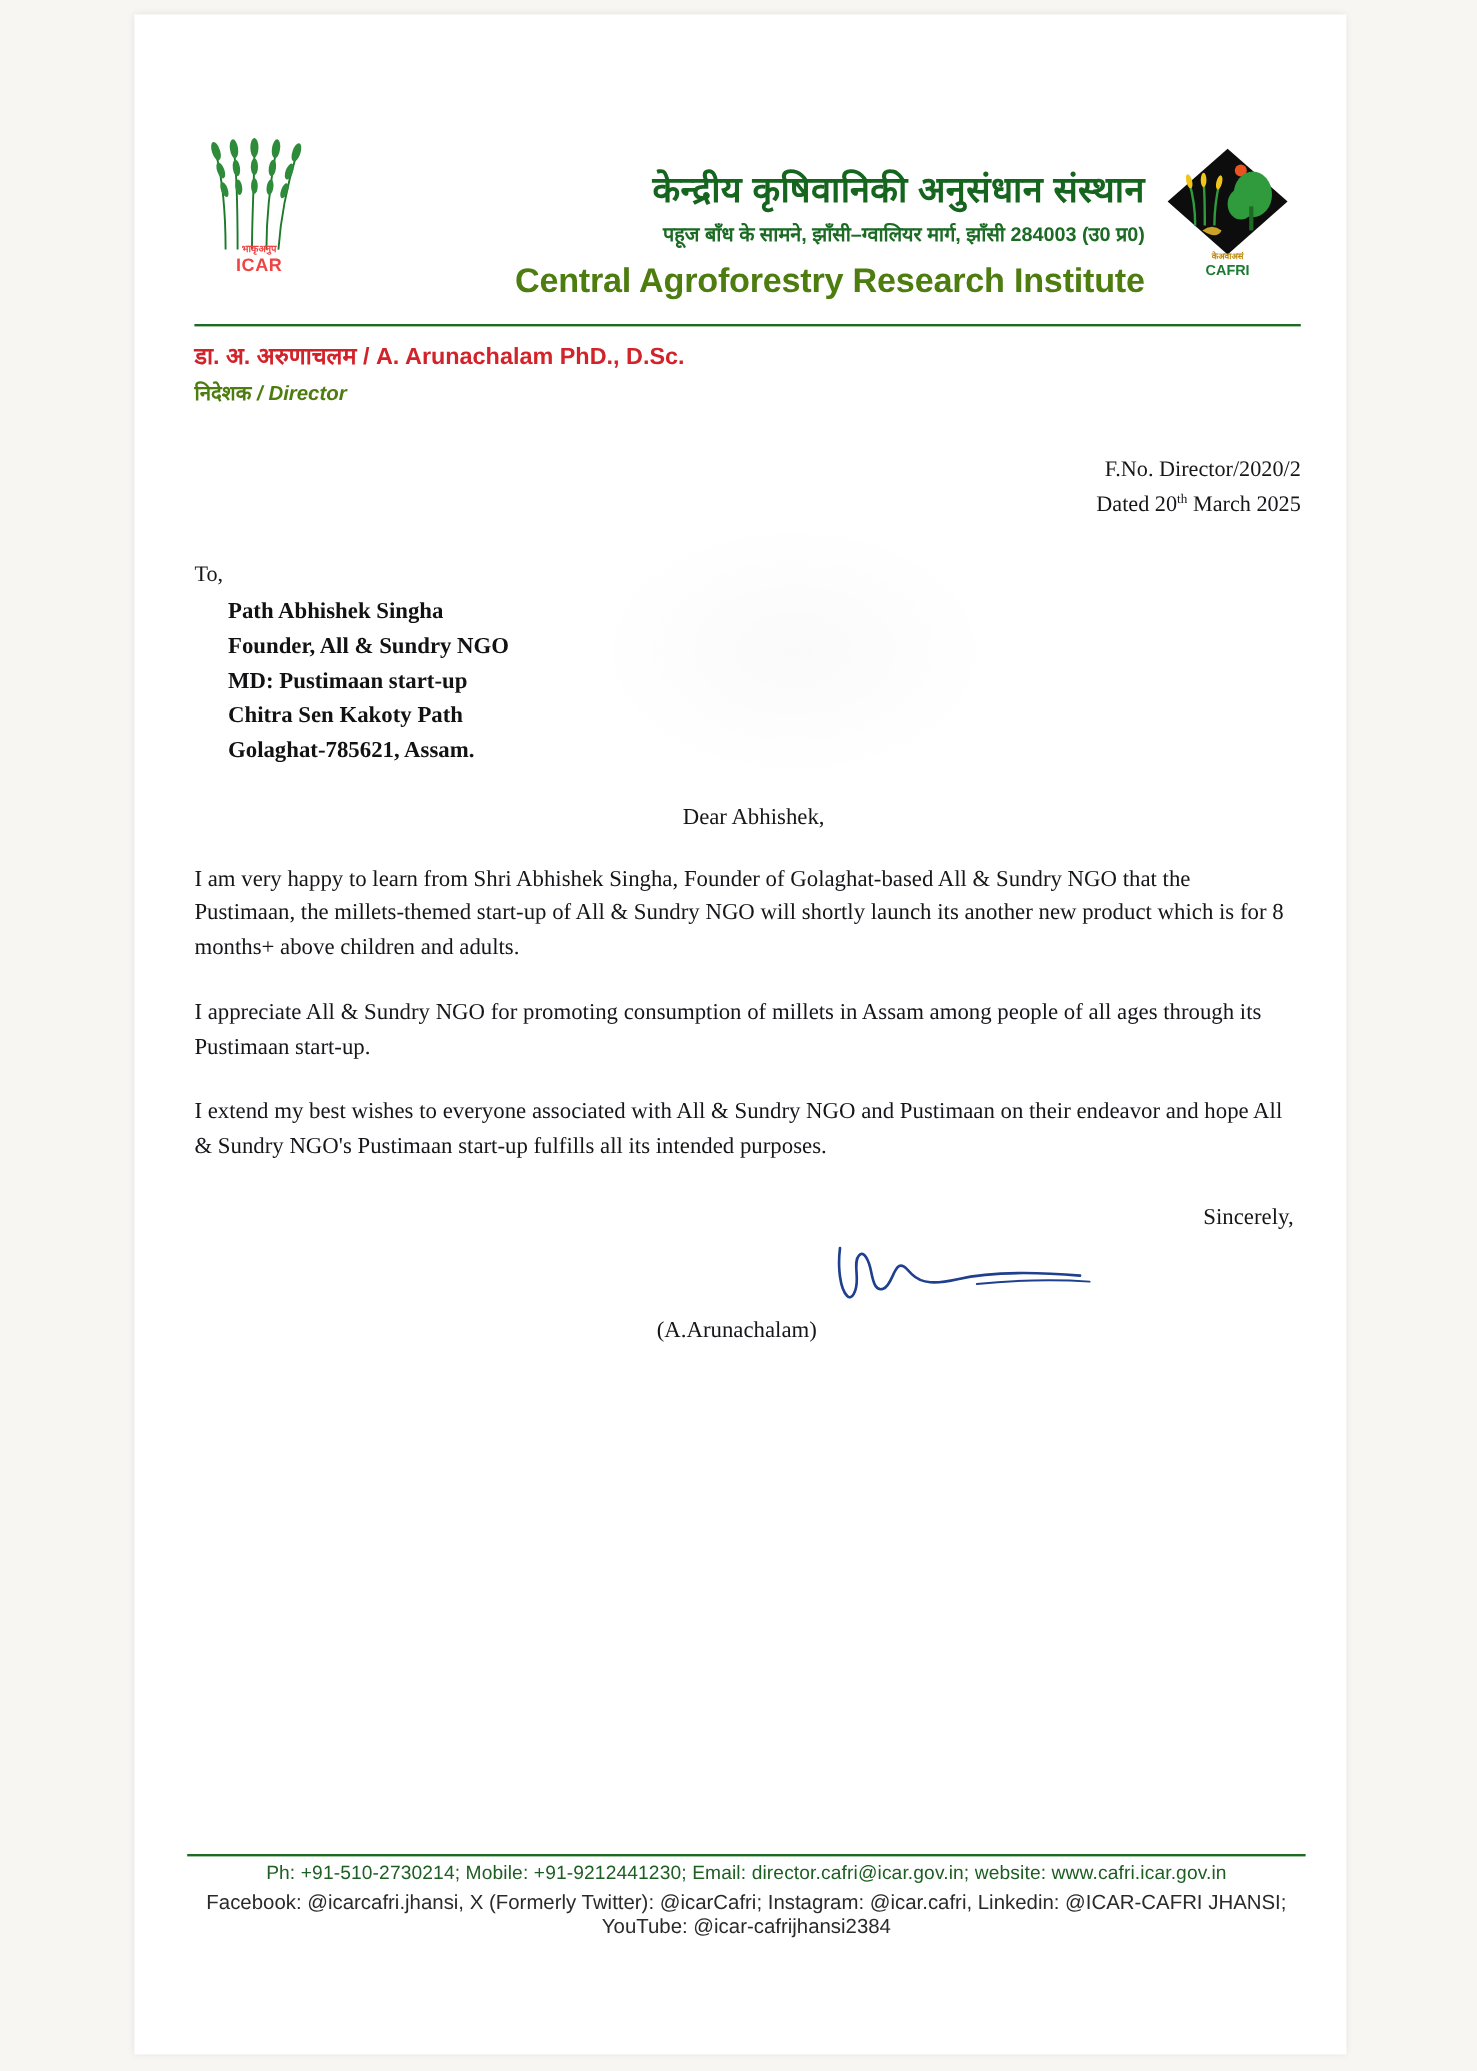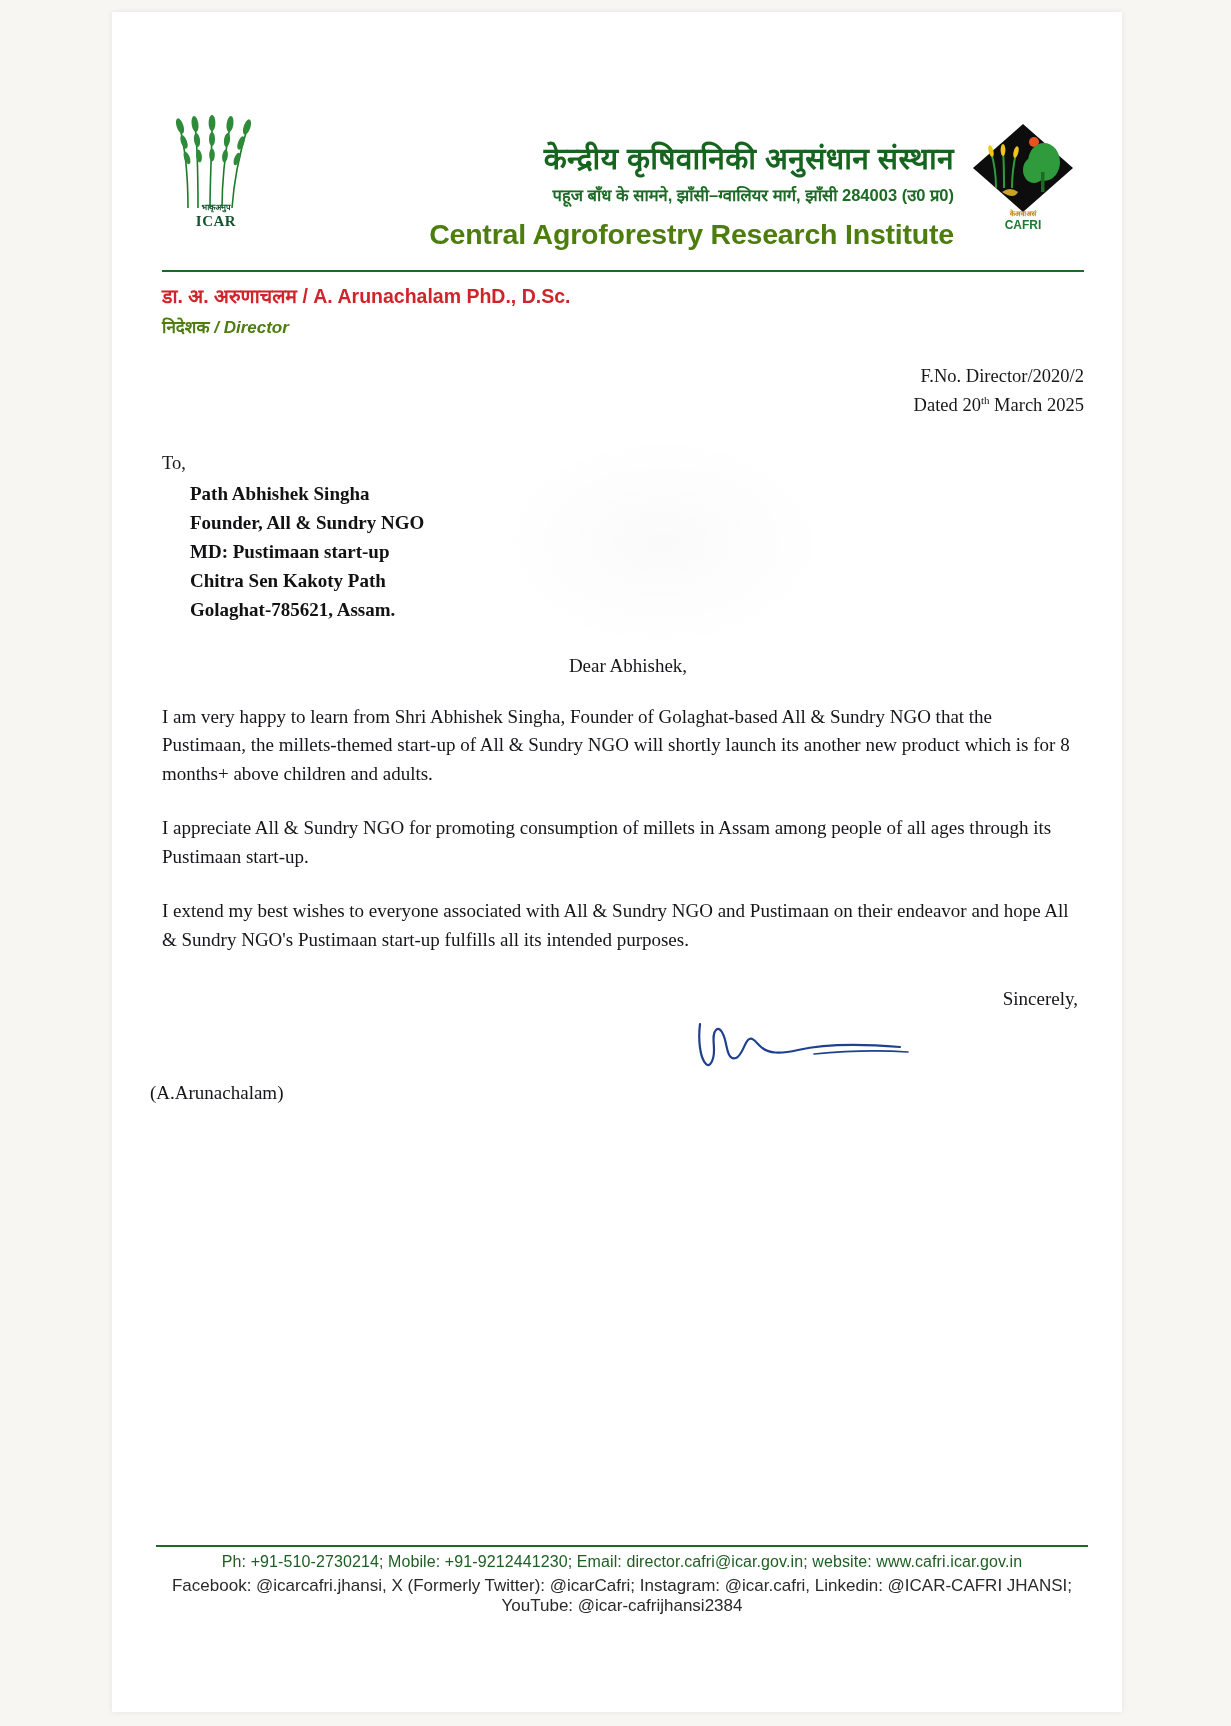--- a/index.html
+++ b/index.html
@@ -53,24 +53,24 @@
     top: 10px;
     width: 96px;
     height: 120px;
   }
   .logo-icar .label {
     position: absolute;
     left: 0;
     right: 0;
     bottom: 2px;
     text-align: center;
-    font-family: Liberation Serif, serif;
+    font-family: Liberation Sans, sans-serif;
     font-weight: bold;
     font-size: 15px;
-    color: #14532d;
+    color: #ef4444;
     letter-spacing: 0.5px;
   }
   .logo-icar .label small {
     display: block;
     font-size: 8px;
     font-weight: bold;
     letter-spacing: 0;
     margin-bottom: 1px;
   }
   .logo-cafri {
@@ -151,21 +151,21 @@
     font-style: italic;
     color: #4d7c0f;
     margin-top: 6px;
   }
   .director .l2 .hi {
     font-style: normal;
   }
 
   
   .refblock {
-    margin-top: 24px;
+    margin-top: 40px;
     text-align: right;
     padding-right: 10px;
     font-size: 18.5px;
     line-height: 1.55;
     color: #17171a;
   }
   .refblock sup { font-size: 11px; }
 
   .to {
     margin-top: 34px;
@@ -209,21 +209,21 @@
     height: 70px;
   }
   .signature {
     position: absolute;
     right: 100px;
     top: 4px;
     width: 300px;
     height: 62px;
   }
   .signer {
-    text-align: left;
+    text-align: center;
     padding-right: 16px;
     font-size: 19px;
     color: #16161a;
     margin-top: 2px;
   }
 
   
   .footer {
     position: absolute;
     left: 38px;

